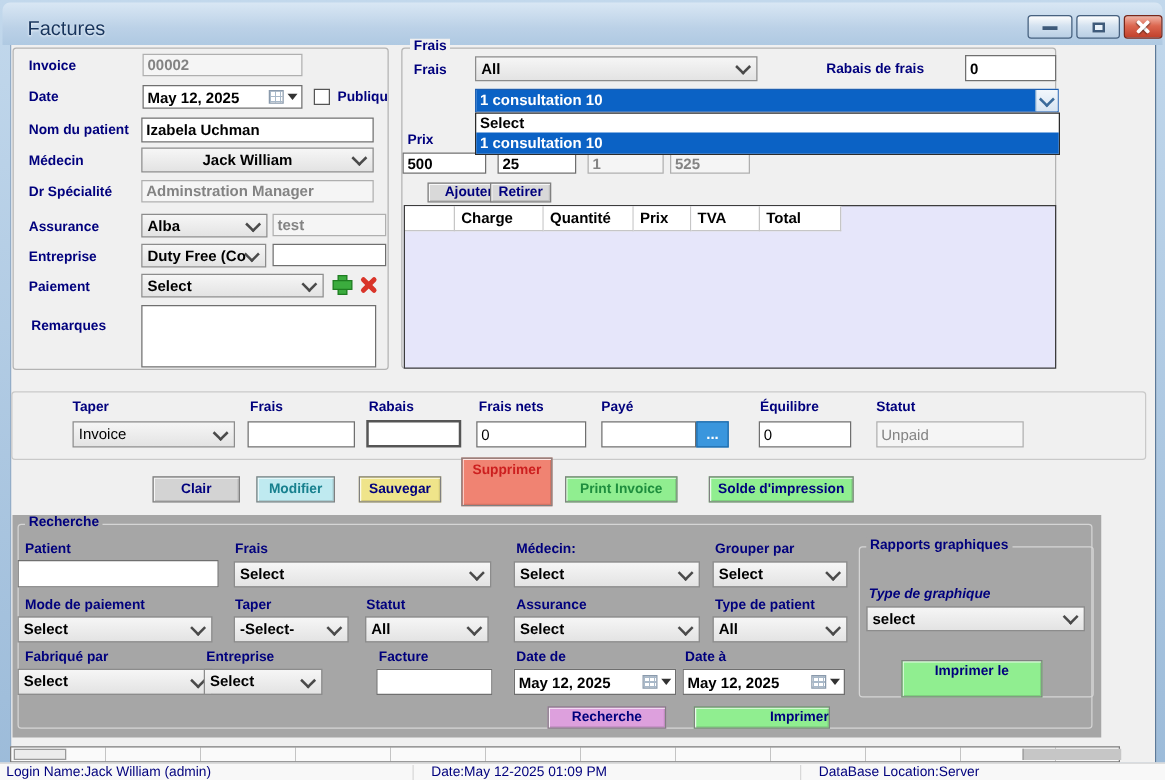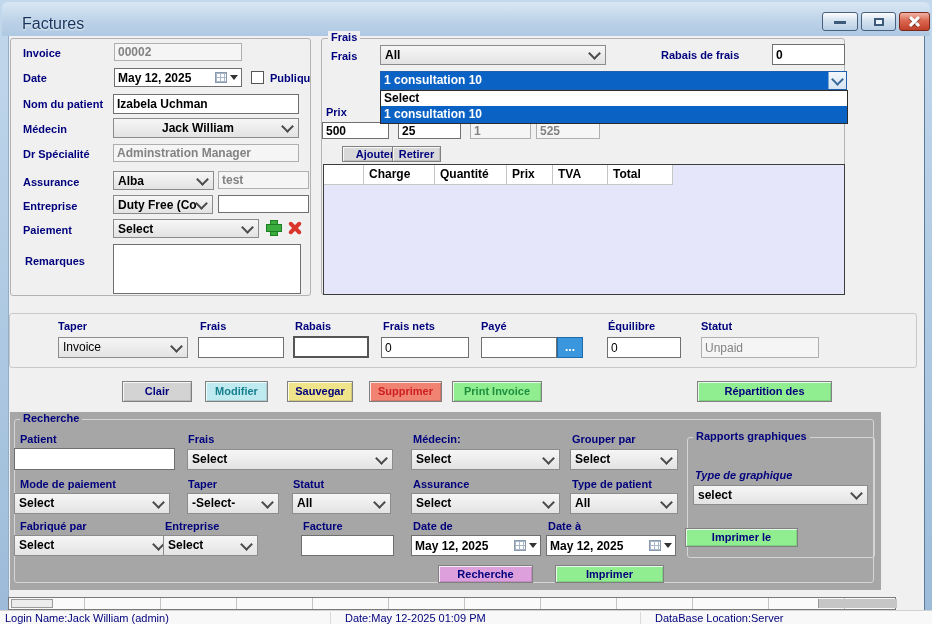--- a/index.html
+++ b/index.html
@@ -192,23 +192,23 @@
   <input class="tb" style="left: 293px; top: 336px; width: 76px; height: 22px; border-width: 2px; border-color: rgb(85, 85, 85);" readonly="" value="">
   <input class="tb norm" style="left: 381px; top: 337px; width: 88px; height: 21px;" readonly="" value="0">
   <input class="tb" style="left: 481px; top: 337px; width: 76px; height: 21px;" readonly="" value="">
   <div class="dots-btn" style="left: 557px; top: 337px; width: 26px; height: 21px; line-height: 18px; background: rgb(58, 150, 221);">...</div>
   <input class="tb norm" style="left: 607px; top: 337px; width: 74px; height: 21px;" readonly="" value="0">
   <input class="tb disabled norm" style="left: 701px; top: 337px; width: 118px; height: 21px;" readonly="" value="Unpaid">
 
   <div class="btn" style="left: 122px; top: 381px; width: 70px; height: 21px; background: rgb(211, 211, 211);">Clair</div>
   <div class="btn" style="left: 205px; top: 381px; width: 63px; height: 21px; background: rgb(191, 234, 240); color: rgb(23, 128, 142);">Modifier</div>
   <div class="btn" style="left: 287px; top: 381px; width: 66px; height: 21px; background: rgb(239, 228, 138);">Sauvegar</div>
-  <div class="btn" style="left: 369px; top: 381px; width: 73px; height: 21px; background: rgb(240, 131, 114); color: rgb(204, 31, 31);">Supprimer</div>
+  <div class="btn" style="left: 369px; top: 366px; width: 73px; height: 39px; background: rgb(240, 131, 114); color: rgb(204, 31, 31);">Supprimer</div>
   <div class="btn" style="left: 452px; top: 381px; width: 90px; height: 21px; background: rgb(144, 238, 144); color: rgb(30, 142, 62);">Print Invoice</div>
-  <div class="btn" style="left: 697px; top: 381px; width: 135px; height: 21px; background: rgb(144, 238, 144);">Répartition des</div>
+  <div class="btn" style="left: 567px; top: 381px; width: 116px; height: 21px; background: rgb(144, 238, 144);">Solde d'impression</div>
 
   <div class="panel" style="left: 10px; top: 412px; width: 871px; height: 178px; background: rgb(166, 166, 166);"></div>
   <div class="gbox" style="left:14px;top:419px;width:860px;height:164px;border-color:#D5D5D5;"></div>
   <span class="legend" style="left: 20px; top: 412px; background: rgb(166, 166, 166);">Recherche</span>
 
   <span class="label" style="left:20px;top:433px;">Patient</span>
   <span class="label" style="left:188px;top:433px;">Frais</span>
   <span class="label" style="left:413px;top:433px;">Médecin:</span>
   <span class="label" style="left:572px;top:433px;">Grouper par</span>
   <input class="tb" style="left: 14px; top: 448px; width: 161px; height: 22px;" readonly="" value="">
@@ -260,29 +260,29 @@
     <span class="cal"></span>
     <span class="tri"></span>
   </div>
   <div class="tb dp" style="left:546px;top:535px;width:130px;height:21px;">
     <span class="val">May 12, 2025</span>
     <span class="cal"></span>
     <span class="tri"></span>
   </div>
 
   <div class="btn" style="left: 438px; top: 565px; width: 95px; height: 18px; line-height: 16px; background: rgb(221, 160, 221);">Recherche</div>
-  <div class="btn" style="left: 555px; top: 565px; width: 109px; height: 18px; line-height: 16px; background: rgb(144, 238, 144);">Imprimer</div>
+  <div class="btn" style="left: 555px; top: 565px; width: 109px; height: 18px; line-height: 16px; background: rgb(144, 238, 144); text-align: right;">Imprimer</div>
 
   <div class="gbox" style="left:687px;top:437px;width:188px;height:121px;border-color:#D5D5D5;"></div>
   <span class="legend" style="left: 693px; top: 430px; background: rgb(166, 166, 166);">Rapports graphiques</span>
   <span class="label" style="left:695px;top:469px;font-style:italic;">Type de graphique</span>
   <div class="combo" style="left:693px;top:485px;width:175px;height:20px;">
     <span>select</span><span class="chev"></span>
   </div>
-  <div class="btn" style="left: 685px; top: 528px; width: 113px; height: 19px; line-height: 17px; background: rgb(144, 238, 144);">Imprimer le</div>
+  <div class="btn" style="left: 721px; top: 528px; width: 113px; height: 30px; line-height: 17px; background: rgb(144, 238, 144);">Imprimer le</div>
 
   <div class="sb-track" style="left:8px;top:597px;width:888px;height:13px;">
     <div class="sb-thumb"></div>
     <div class="sb-gray" style="left:809px;width:78px;"></div>
   </div>
 
   <div class="statusbar">
     <span class="status-item" style="left:5px;">Login Name:Jack William (admin)</span>
     <span class="status-sep" style="left:330px;"></span>
     <span class="status-item" style="left:345px;">Date:May 12-2025  01:09 PM</span>

